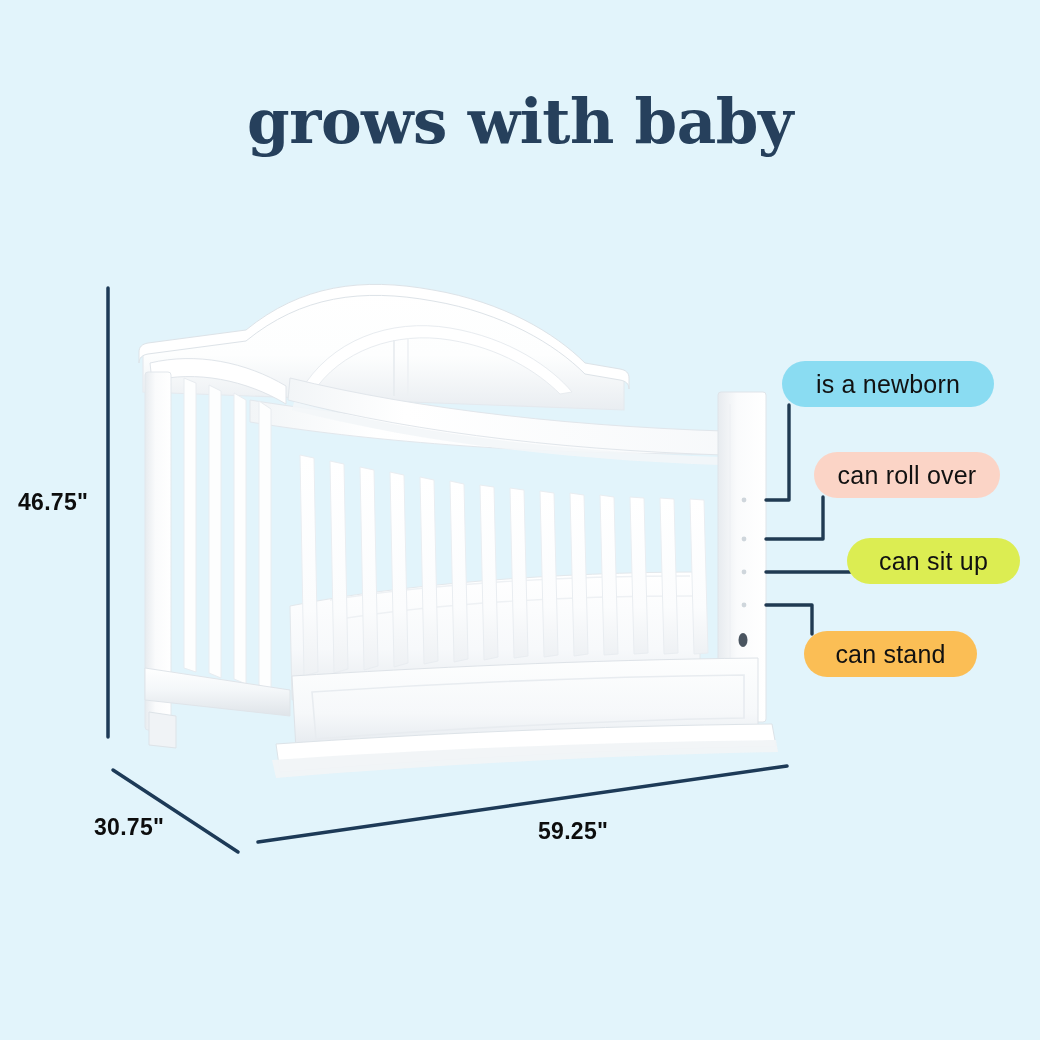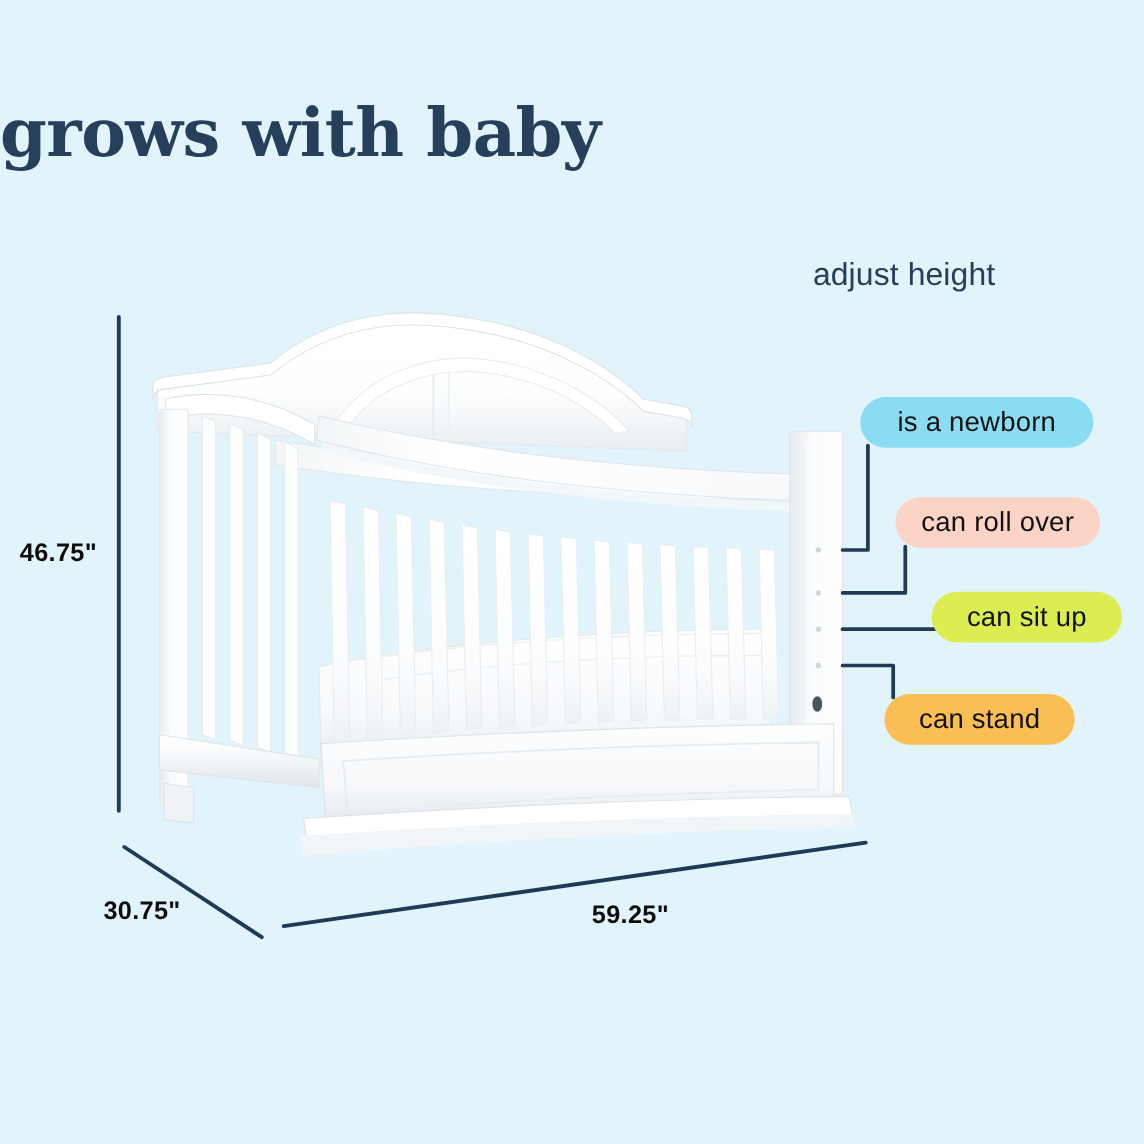--- a/index.html
+++ b/index.html
@@ -16,21 +16,21 @@
     overflow: hidden;
     font-family: "Liberation Sans", sans-serif;
   }
 
   
   #title {
     position: absolute;
     left: 0;
     top: 86px;
     width: 1040px;
-    text-align: left;
+    text-align: center;
     font-family: "DejaVu Serif", "Liberation Serif", serif;
     font-weight: 700;
     font-size: 61px;
     letter-spacing: -0.5px;
     color: #26405c;
     white-space: nowrap;
   }
 
   
   #adjust-heading {
@@ -287,21 +287,20 @@
     <line x1="113" y1="770" x2="238" y2="852" stroke="#1d3a57" stroke-width="3.5" stroke-linecap="round"></line>
 
     <line x1="258" y1="842" x2="787" y2="766" stroke="#1d3a57" stroke-width="3.5" stroke-linecap="round"></line>
   </svg>
 
   <div class="dim-label" id="dim-height-label">46.75"</div>
   <div class="dim-label" id="dim-depth-label">30.75"</div>
   <div class="dim-label" id="dim-width-label">59.25"</div>
 
   <div id="adjust-heading">
-    <div>adjust height</div>
   </div>
 
   <svg class="layer" id="connector-layer" viewBox="0 0 1040 1040">
     <g fill="none" stroke="#203a52" stroke-width="3.4" stroke-linecap="round" stroke-linejoin="round">
 
       <path d="M766,500 L789,500 L789,405"></path>
 
       <path d="M766,539 L823,539 L823,497"></path>
 
       <path d="M766,572 L856,572"></path>

